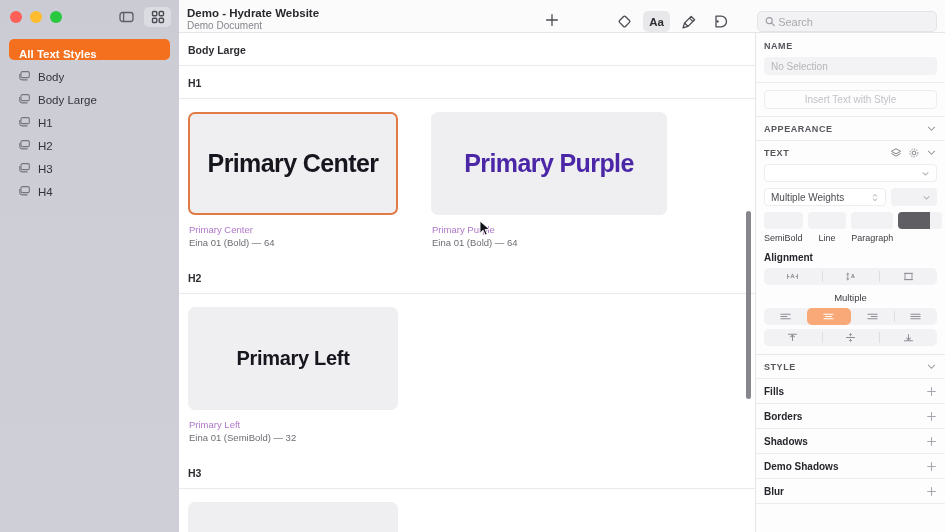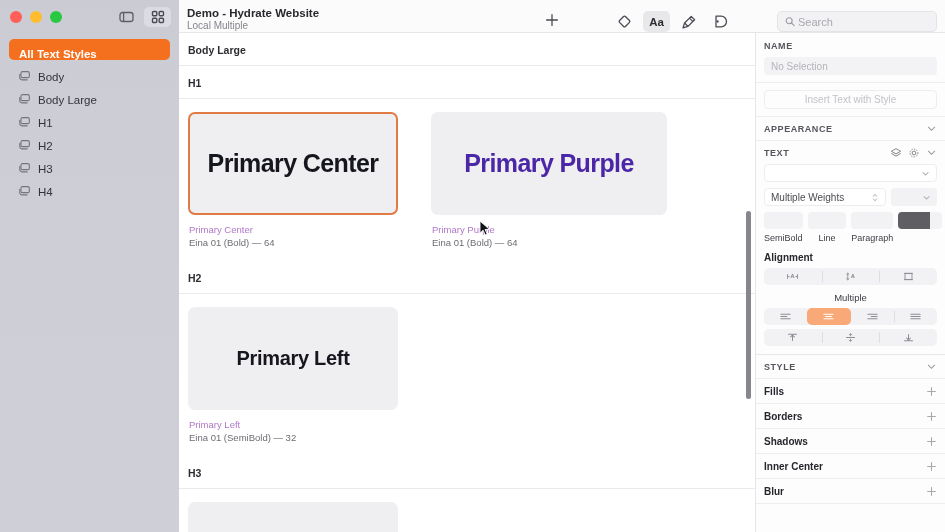--- a/index.html
+++ b/index.html
@@ -119,21 +119,21 @@
   .tbtn {
     width: 27px; height: 21px;
     border-radius: 5px;
     display: flex; align-items: center; justify-content: center; margin-top: 16px;
   }
   .tbtn.active { background: #e8e8ea; }
 
   .search-wrap {
     margin-left: auto;
     margin-right: 8px;
-    width: 160px;
+    width: 180px;
     height: 21px;
     background: #f2f2f4;
     border: 1px solid #e4e4e7;
     border-radius: 5px;
     display: flex;
     align-items: center;
     padding: 0 7px;
     gap: 3px;
   }
   .search-input {
@@ -452,21 +452,21 @@
         <span class="si-label">H4</span>
       </div>
     </div>
   </div>
 
   <div class="main">
 
     <div class="topbar">
       <div class="doc-title-wrap">
         <span class="doc-title">Demo - Hydrate Website</span>
-        <span class="doc-sub">Local Multiple</span>
+        <span class="doc-sub">Demo Document</span>
       </div>
 
       <div class="tb-plus">
         <svg width="14" height="14" viewBox="0 0 14 14">
           <path d="M7 1.6 V12.4 M1.6 7 H12.4" stroke="#4a4a52" stroke-width="1.3" stroke-linecap="round"></path>
         </svg>
       </div>
 
       <div class="tool-group">
         <div class="tbtn">
@@ -743,21 +743,21 @@
               <path d="M6 1.8 V10.2 M1.8 6 H10.2" stroke="#a7a7ae" stroke-width="1.2" stroke-linecap="round"></path>
             </svg>
           </div>
           <div class="style-row">
             <span class="style-row-label">Shadows</span>
             <svg class="plus-ic" viewBox="0 0 12 12">
               <path d="M6 1.8 V10.2 M1.8 6 H10.2" stroke="#a7a7ae" stroke-width="1.2" stroke-linecap="round"></path>
             </svg>
           </div>
           <div class="style-row">
-            <span class="style-row-label">Inner Center</span>
+            <span class="style-row-label">Demo Shadows</span>
             <svg class="plus-ic" viewBox="0 0 12 12">
               <path d="M6 1.8 V10.2 M1.8 6 H10.2" stroke="#a7a7ae" stroke-width="1.2" stroke-linecap="round"></path>
             </svg>
           </div>
           <div class="style-row">
             <span class="style-row-label">Blur</span>
             <svg class="plus-ic" viewBox="0 0 12 12">
               <path d="M6 1.8 V10.2 M1.8 6 H10.2" stroke="#a7a7ae" stroke-width="1.2" stroke-linecap="round"></path>
             </svg>
           </div>

